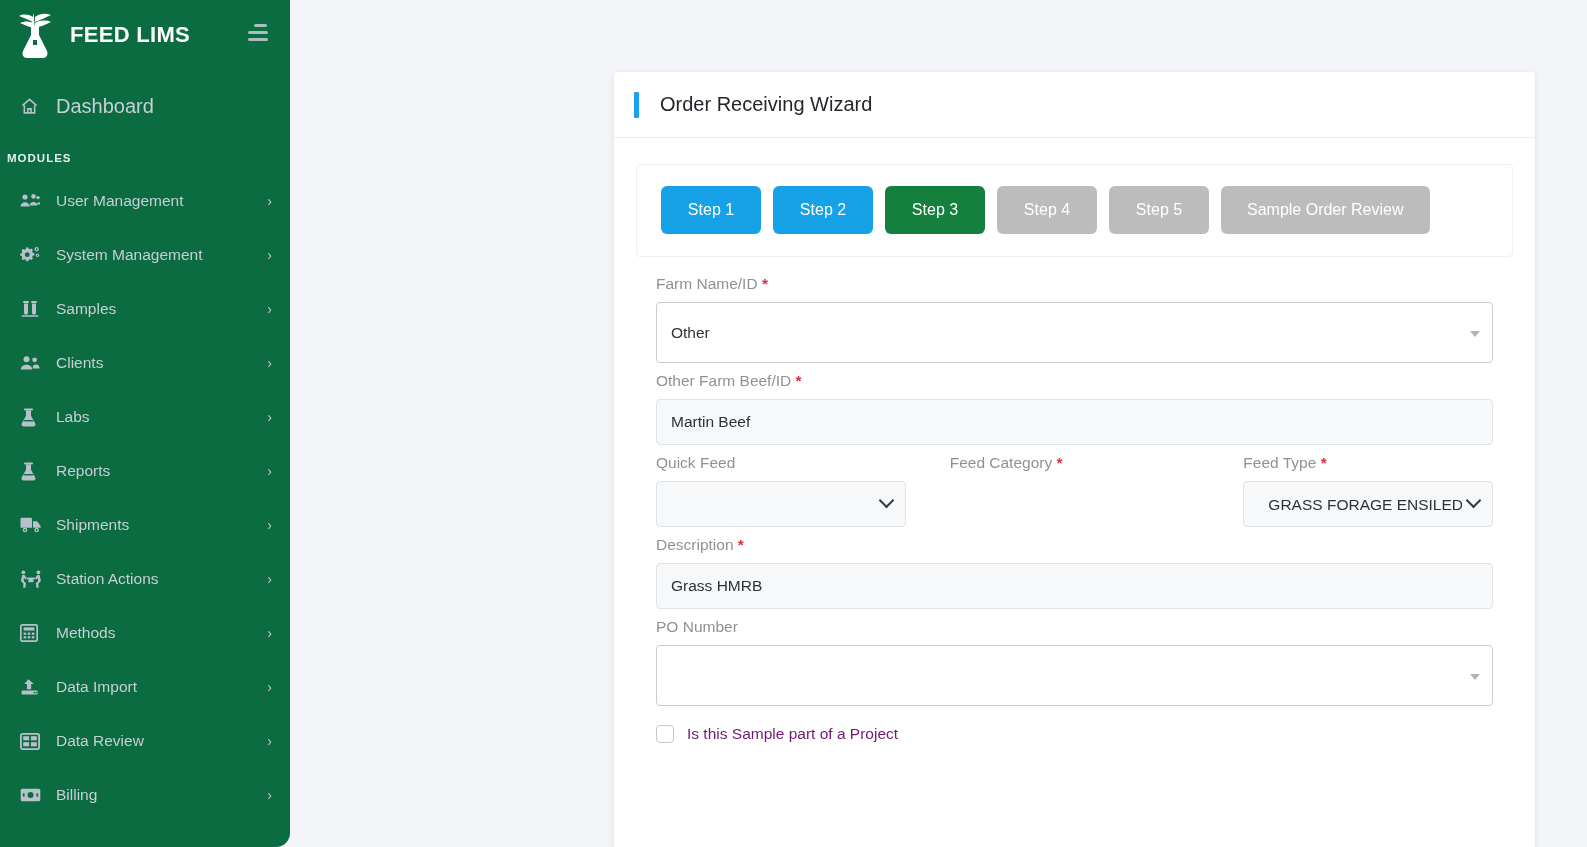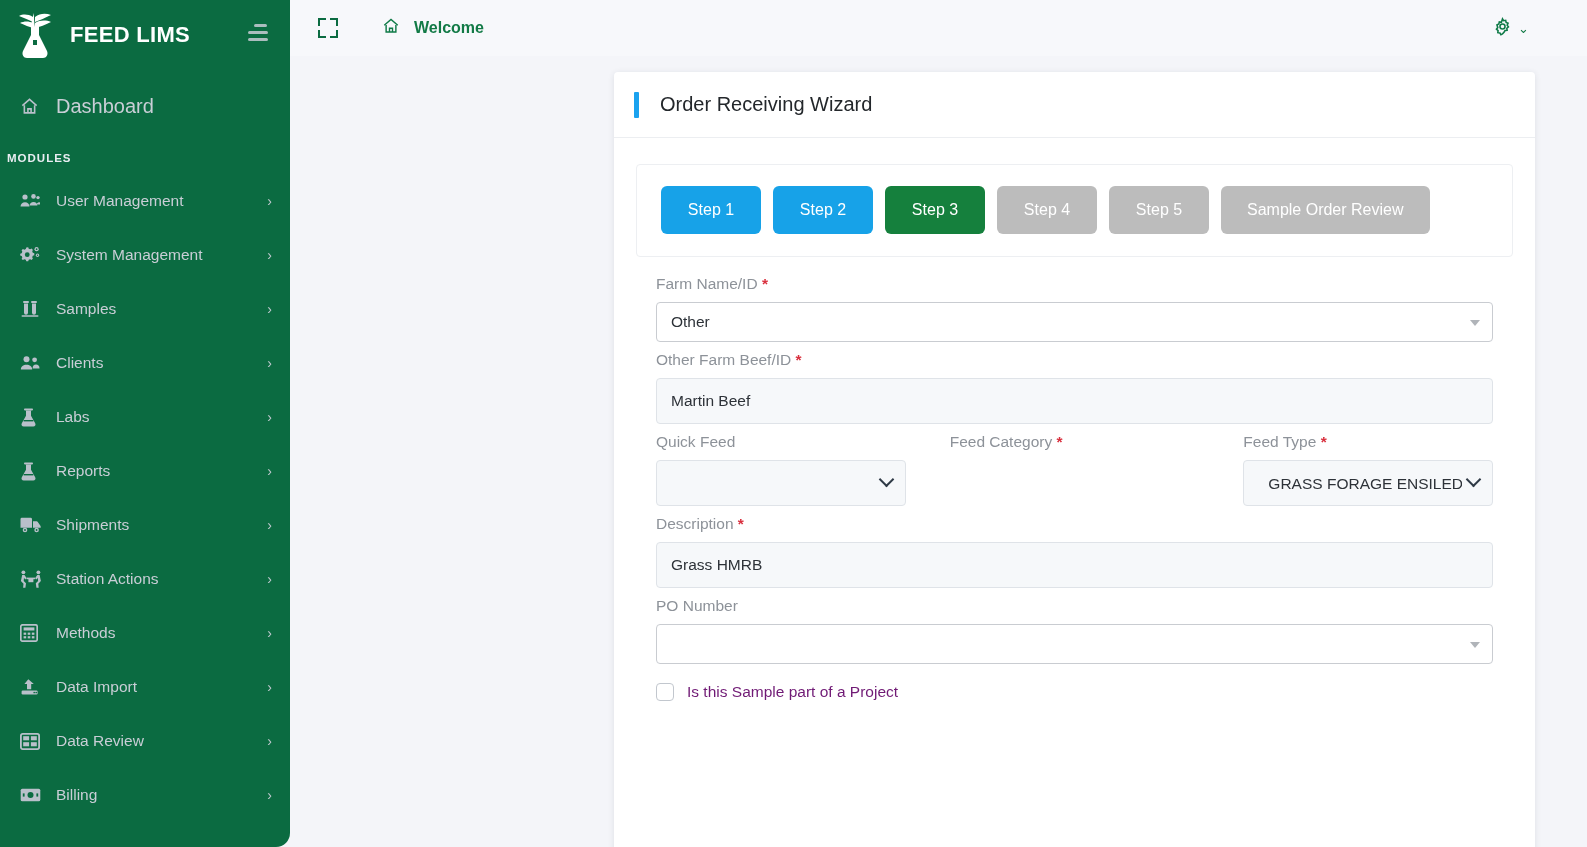--- a/index.html
+++ b/index.html
@@ -109,21 +109,21 @@
   .flabel { font-size: 15.5px; color: #8d9299; display: block; margin-bottom: 9px; }
   .req { color: #d9303e; font-weight: bold; }
 
   .ctl {
     width: 100%; height: 46px; border: 1px solid #c9ccd1; border-radius: 4px;
     background: #ffffff; font-size: 15.5px; color: #2d3238; padding: 12px 14px;
     font-family: "Liberation Sans", sans-serif;
   }
   .ctl.filled { background: #f6f8fa; border: 1px solid #dfe3e8; }
   .select2 {
-    position: relative; width: 100%; height: 40px; border: 1px solid #c9ccd1; border-radius: 4px;
+    position: relative; width: 100%; height: 61px; border: 1px solid #c9ccd1; border-radius: 4px;
     background: #ffffff; display: flex; align-items: center; padding: 0 14px; cursor: pointer;
   }
   .select2 .val { font-size: 15.5px; color: #2d3238; }
   .select2 .tri {
     position: absolute; right: 12px; top: 50%; margin-top: -2px;
     width: 0; height: 0; border-left: 5px solid transparent; border-right: 5px solid transparent;
     border-top: 6px solid #b0b4b9;
   }
   .nat-select {
     width: 100%; height: 46px; border: 1px solid #dfe3e8; border-radius: 4px;
@@ -355,47 +355,20 @@
         </svg>
       </span>
       <span class="lbl">Billing</span>
       <span class="chev">›</span>
     </div>
 
   </aside>
 
   <section class="main">
 
-    <div class="topbar">
-      <div class="expand-icon">
-        <i class="tl"></i>
-          <i class="tr"></i>
-          <i class="bl"></i>
-          <i class="br"></i>
-      </div>
-      <div class="crumb">
-        <span>
-          <svg width="18" height="18" viewBox="0 0 24 24" fill="none" stroke="#0f7a47" stroke-width="1.9">
-            <path d="M3 11 L12 3.4 L21 11"></path>
-            <path d="M5.5 10.6 L5.5 20 L18.5 20 L18.5 10.6"></path>
-            <path d="M10 20 L10 15 L14 15 L14 20"></path>
-          </svg>
-        </span>
-        <span class="lbl">Welcome</span>
-      </div>
-      <div class="topbar-right">
-        <span>
-          <svg width="19" height="19" viewBox="0 0 24 24" fill="none" stroke="#0f7a47" stroke-width="2">
-            <circle cx="12" cy="12" r="3.2"></circle>
-            <path d="M12 2.4l1.4 2.3 2.6-.5.6 2.6 2.4 1.1-1.1 2.4 1.6 2.1-2 1.8.3 2.6-2.6.3-1.3 2.3L12 21.3l-2 1.1-1.3-2.3-2.6-.3.3-2.6-2-1.8 1.6-2.1L5 9.9l2.4-1.1.6-2.6 2.6.5z"></path>
-          </svg>
-        </span>
-        <span class="caret-dn">⌄</span>
-      </div>
-    </div>
 
     <div class="card">
       <div class="card-head">
         <div class="card-bar"></div>
         <div class="card-title">Order Receiving Wizard</div>
       </div>
 
       <div class="card-body">
         <div class="steps-panel">
           <button class="step-btn" style="background:#17a2e8">Step 1</button>

